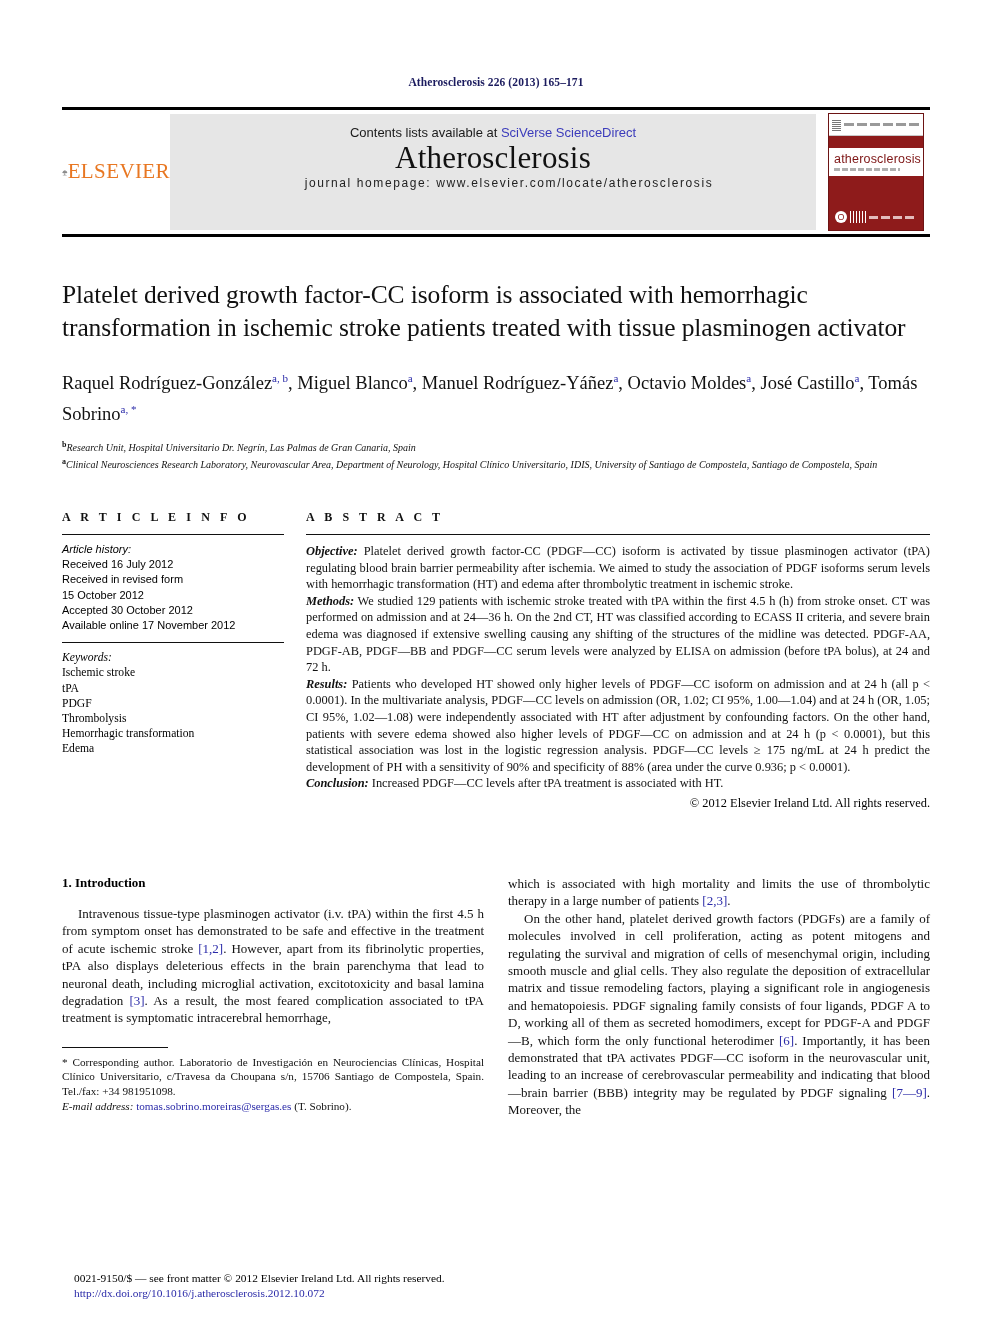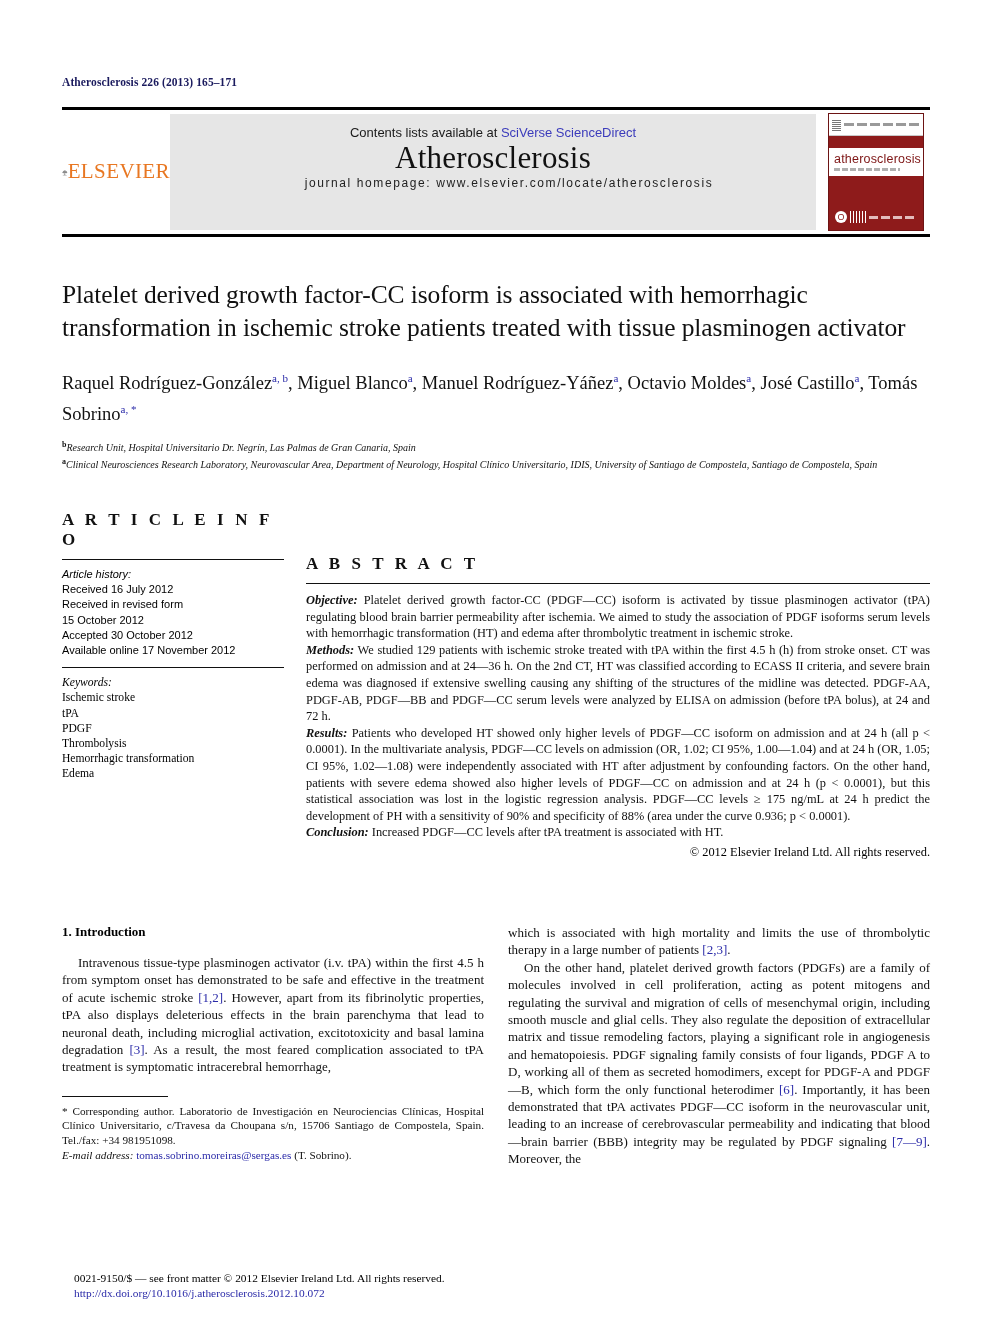--- a/index.html
+++ b/index.html
@@ -19,20 +19,21 @@
   .page {
     position: relative;
     width: 992px;
     height: 1323px;
     box-sizing: border-box;
     padding: 0 62px;
   }
 
   
   .running-head {
+    text-align: center;
     font-family: "Liberation Serif", serif;
     font-weight: bold;
     font-size: 11.5px;
     color: #1b1b5e;
     padding-top: 76px;
     letter-spacing: 0.1px;
   }
 
   
   .banner-wrap {
@@ -194,26 +195,26 @@
   }
   .affil sup { font-weight: bold; font-style: normal; font-size: 8px; }
 
   
   .info-abstract {
     margin-top: 38px;
     display: flex;
     gap: 22px;
   }
   .col-info { width: 222px; flex: 0 0 222px; }
-  .col-abs  { flex: 1 1 auto; margin-top: 44px; }
+  .col-abs  { flex: 1 1 auto; }
 
   .sec-head {
     font-family: "Liberation Serif", serif;
     font-weight: bold;
-    font-size: 17px;
+    font-size: 12px;
     letter-spacing: 3.6px;
     color: #111;
     margin-bottom: 9px;
   }
   .rule-thin { border-top: 1px solid #111; }
 
   .info-block {
     font-family: Liberation Sans, sans-serif;
     font-size: 11px;
     line-height: 15.2px;

